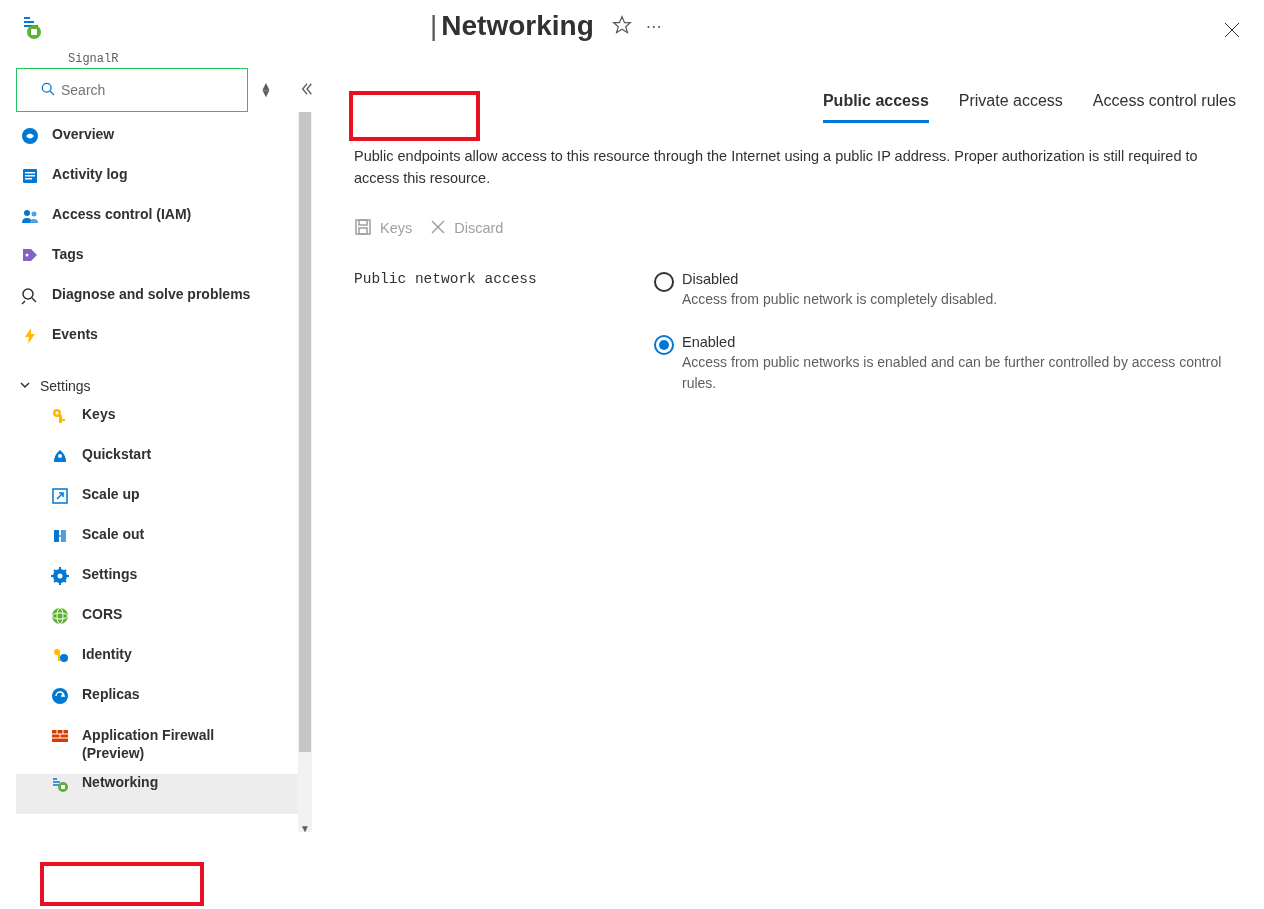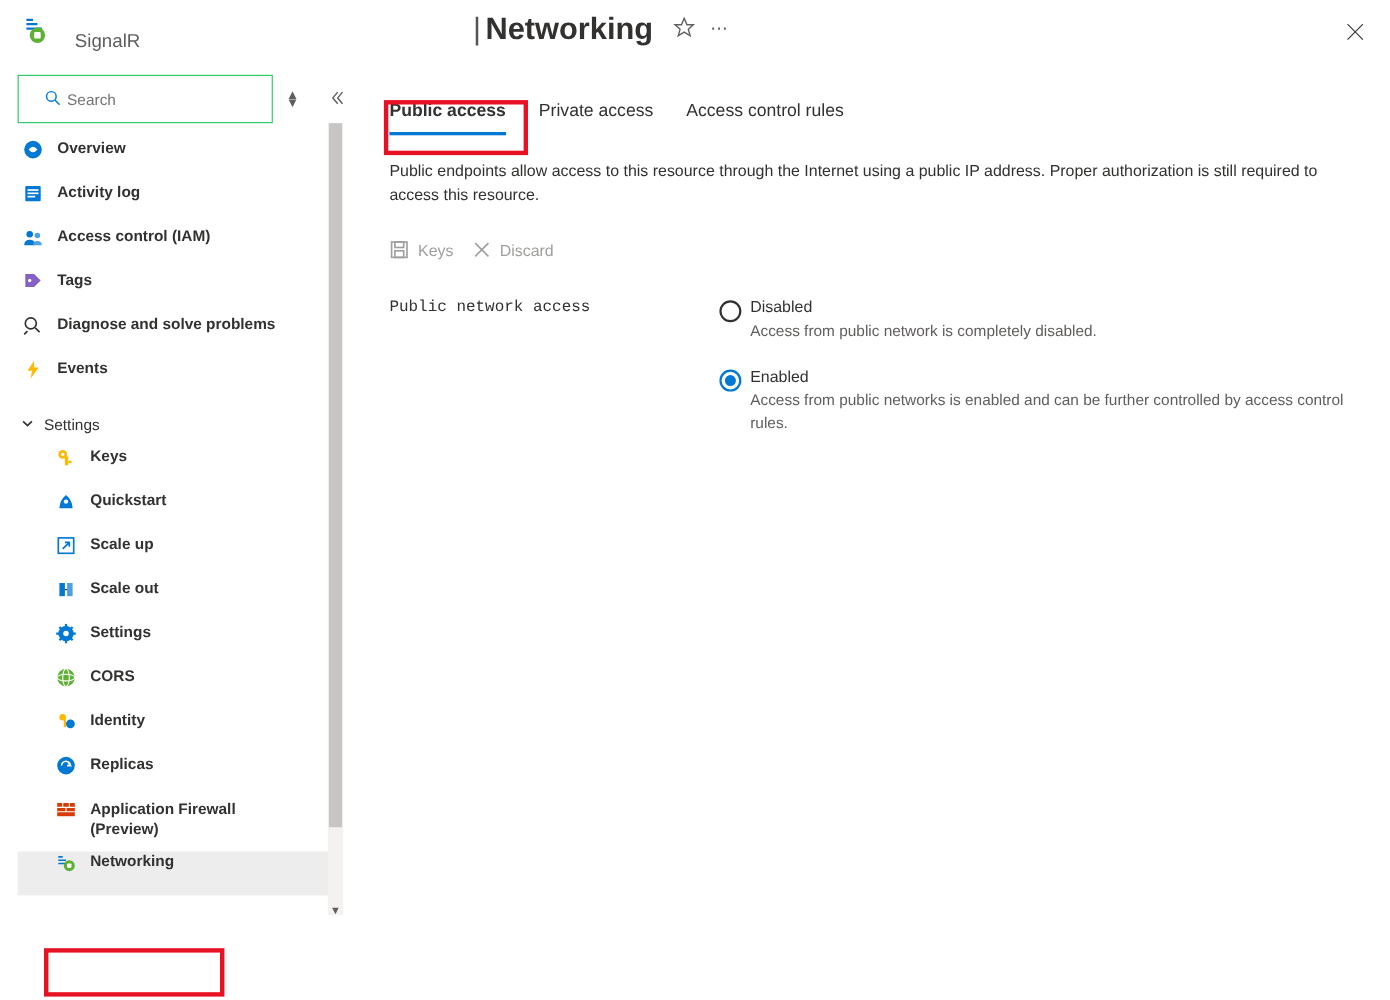--- a/index.html
+++ b/index.html
@@ -18,25 +18,26 @@
       align-items: center;
       padding: 12px 20px 8px 20px;
       position: relative;
     }
     .service-icon {
       width: 30px; height: 30px;
       display: inline-flex; align-items:center; justify-content:center;
       margin-right: 8px;
     }
     .service-label {
-      font-size: 17px;
+      font-size: 12px;
       color: #605e5c;
       position: absolute;
       left: 68px;
-      top: 28px;
+      top: 52px;
+      font-family: Liberation Mono, monospace;
     }
     .page-title-wrap {
       display:flex; align-items:center;
       position:absolute;
       left: 430px;
       top: 10px;
     }
     .page-title-bar {
       color:#555; font-size:28px; font-weight:300; margin-right:4px;
     }
@@ -109,21 +110,21 @@
     }
     .scroll-arrow { position:absolute; left:2px; font-size:10px; color:#605e5c;}
     .scroll-arrow.up { top:-2px;}
     .scroll-arrow.down { bottom:-2px;}
 
     .main {
       flex:1;
       padding: 20px 28px 0 48px;
       position:relative;
     }
-    .tabs { display:flex; gap:30px; }
+    .tabs { display:flex; gap:30px;justify-content:flex-end; }
     .tab {
       font-size:16px; color:#323130;
       padding: 4px 0 10px 0;
       cursor:pointer;
     }
     .tab.active {
       font-weight:600;
       border-bottom: 3px solid #0078d4;
     }
     .desc {

